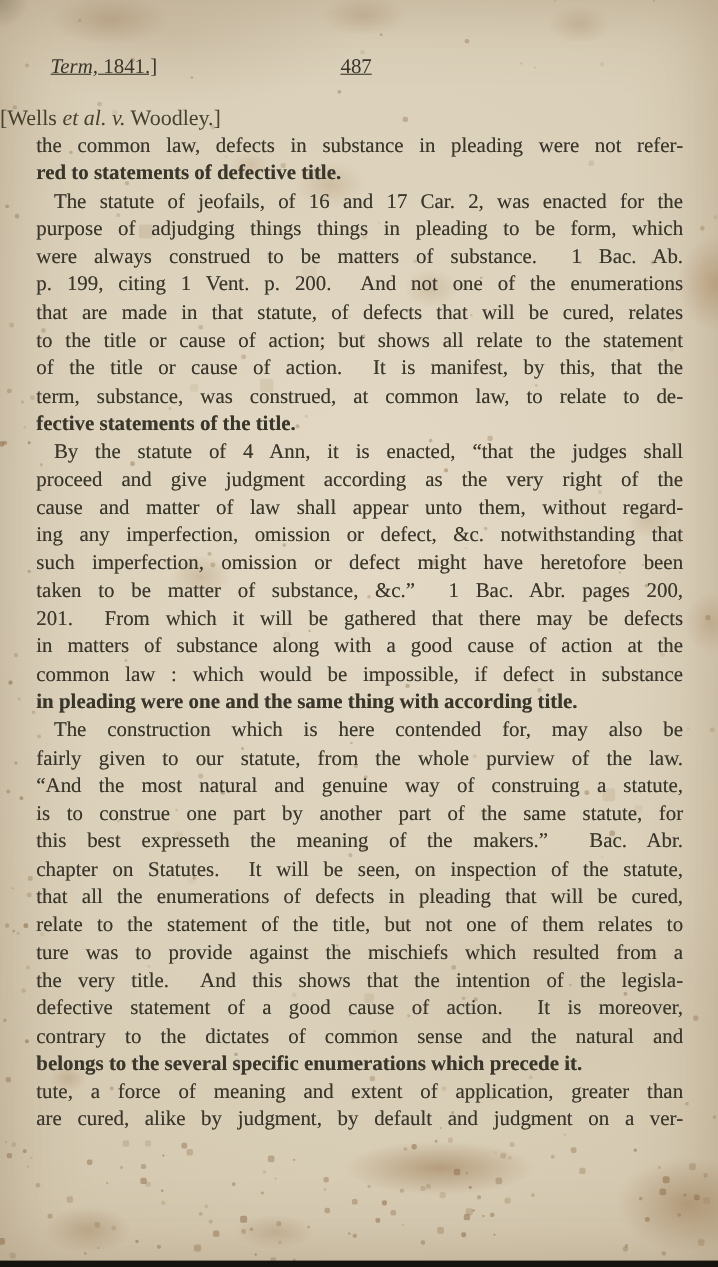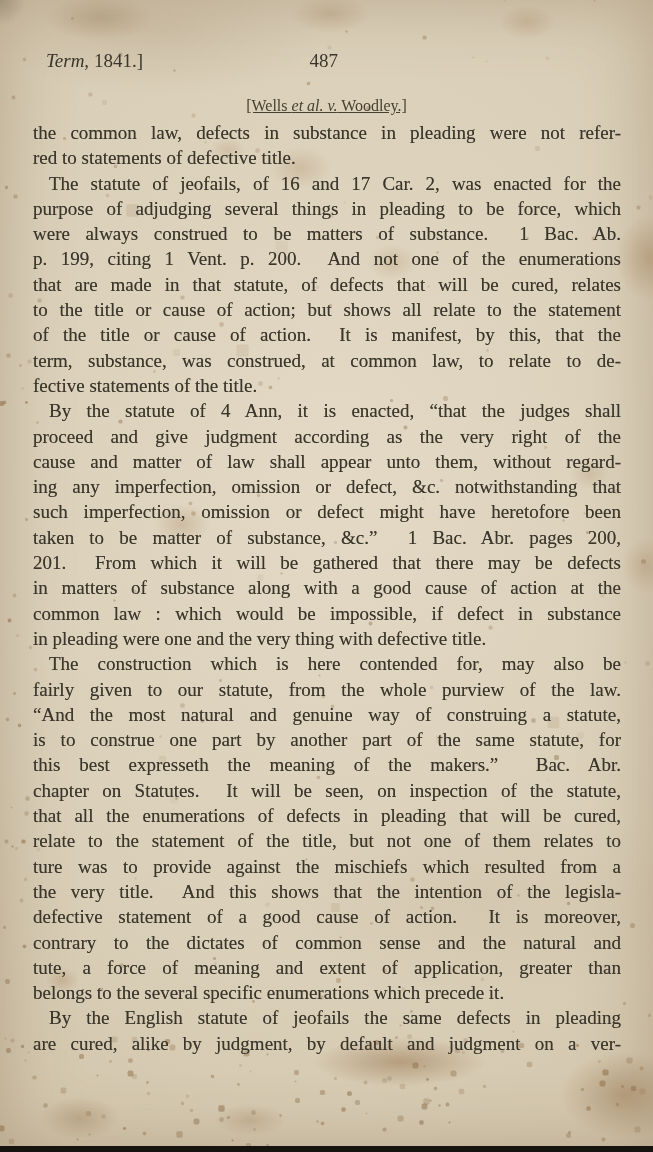--- a/index.html
+++ b/index.html
@@ -27,80 +27,79 @@
       radial-gradient(ellipse 120px 34px at 400px 1062px, rgba(148,112,72,.50), transparent 72%),
       radial-gradient(ellipse 90px 60px at 625px 1095px, rgba(148,112,72,.48), transparent 72%),
       radial-gradient(ellipse 55px 30px at 80px 1118px, rgba(148,112,72,.34), transparent 72%),
       radial-gradient(ellipse 50px 22px at 250px 1120px, rgba(148,112,72,.26), transparent 72%),
       radial-gradient(circle 26px at 0px 0px, rgba(105,92,74,.35), transparent 100%),
       radial-gradient(ellipse 220px 90px at 160px 30px, rgba(150,125,95,.16), transparent 75%),
       radial-gradient(ellipse 300px 140px at 480px 900px, rgba(150,125,95,.10), transparent 75%);
   }
   .speck{position:absolute;top:0;left:0;width:1px;height:1px;border-radius:50%;pointer-events:none;}
   .bottom-strip{position:absolute;left:0;bottom:0;width:100%;height:6px;background:#16140f;}
-  .header{position:absolute;top:50px;left:46px;right:38px;display:flex;align-items:baseline;}
+  .header{position:absolute;top:50px;left:46px;right:38px;display:flex;align-items:baseline;text-decoration:underline;}
   .h-left{width:146px;font-size:19px;white-space:nowrap;}
   .h-left .it{font-style:italic;}
   .h-center{flex:1;text-align:center;font-size:20px;font-weight:bold;letter-spacing:2.5px;white-space:nowrap;}
   .h-right{width:146px;text-align:right;font-size:19px;}
-  .case-line{position:absolute;top:97px;left:0;right:0;text-align:center;font-size:16px;color:#46422f;text-decoration:underline;}
+  .case-line{position:absolute;top:97px;left:0;right:0;font-size:20px;color:#46422f;}
   .case-line .it{font-style:italic;}
   .bodytext{position:absolute;top:120px;left:33px;width:588px;font-size:19px;line-height:25.3px;text-shadow:0 0 .5px rgba(56,52,40,.55);}
   .line{height:25.3px;text-align:justify;text-align-last:justify;white-space:normal;}
-  .line.end{text-align-last:left;}
+  .line.end{text-align-last:left;font-weight:bold;}
   .line.indent{text-indent:16px;}
 </style>
 </head>
 <body>
 
 <div class="page">
   <div class="stains"></div>
   <div id="speckles" class="speck" style="box-shadow: rgba(138, 105, 68, 0.32) 393px 511px 0px 1.8px, rgba(138, 105, 68, 0.31) 114px 600px 0px 0.8px, rgba(138, 105, 68, 0.38) 565px 538px 0px 0.8px, rgba(138, 105, 68, 0.27) 487px 350px 0px 0.7px, rgba(138, 105, 68, 0.26) 448px 696px 0px 0.4px, rgba(138, 105, 68, 0.13) 547px 58px 0px 1.3px, rgba(138, 105, 68, 0.36) 174px 70px 0px 0.7px, rgba(138, 105, 68, 0.37) 346px 31px 0px 0.7px, rgba(138, 105, 68, 0.25) 318px 922px 0px 0.9px, rgba(138, 105, 68, 0.3) 24px 59px 0px 1.3px, rgba(138, 105, 68, 0.21) 160px 736px 0px 0.7px, rgba(138, 105, 68, 0.18) 482px 979px 0px 1.2px, rgba(138, 105, 68, 0.32) 186px 334px 0px 0.5px, rgba(138, 105, 68, 0.15) 445px 790px 0px 1.9px, rgba(138, 105, 68, 0.16) 616px 491px 0px 1.9px, rgba(138, 105, 68, 0.26) 72px 18px 0px 1px, rgba(138, 105, 68, 0.34) 400px 1025px 0px 0.5px, rgba(138, 105, 68, 0.17) 610px 317px 0px 1.5px, rgba(138, 105, 68, 0.42) 340px 937px 0px 0.6px, rgba(138, 105, 68, 0.29) 368px 1044px 0px 1.1px, rgba(138, 105, 68, 0.34) 220px 680px 0px 0.9px, rgba(138, 105, 68, 0.33) 193px 513px 0px 1.7px, rgba(138, 105, 68, 0.28) 649px 1015px 0px 1.1px, rgba(138, 105, 68, 0.21) 193px 115px 0px 1.5px, rgba(138, 105, 68, 0.26) 513px 1031px 0px 0.5px, rgba(138, 105, 68, 0.17) 537px 148px 0px 2px, rgba(138, 105, 68, 0.24) 463px 798px 0px 0.8px, rgba(138, 105, 68, 0.18) 107px 746px 0px 0.9px, rgba(138, 105, 68, 0.36) 411px 1011px 0px 0.9px, rgba(138, 105, 68, 0.23) 257px 150px 0px 1.8px, rgba(138, 105, 68, 0.38) 6px 841px 0px 1.4px, rgba(138, 105, 68, 0.27) 593px 238px 0px 1.4px, rgba(138, 105, 68, 0.33) 120px 54px 0px 1.5px, rgba(138, 105, 68, 0.13) 190px 314px 0px 0.9px, rgba(138, 105, 68, 0.42) 144px 1133px 0px 1.3px, rgba(138, 105, 68, 0.21) 107px 195px 0px 1.3px, rgba(138, 105, 68, 0.33) 258px 495px 0px 1.1px, rgba(138, 105, 68, 0.22) 260px 383px 0px 1.8px, rgba(138, 105, 68, 0.3) 323px 696px 0px 1.3px, rgba(138, 105, 68, 0.22) 154px 371px 0px 0.9px, rgba(138, 105, 68, 0.33) 437px 252px 0px 0.7px, rgba(138, 105, 68, 0.13) 205px 142px 0px 0.9px, rgba(138, 105, 68, 0.23) 377px 237px 0px 1.2px, rgba(138, 105, 68, 0.25) 465px 1040px 0px 1.7px, rgba(138, 105, 68, 0.37) 101px 989px 0px 1.2px, rgba(138, 105, 68, 0.31) 584px 513px 0px 0.6px, rgba(138, 105, 68, 0.28) 527px 238px 0px 1px, rgba(138, 105, 68, 0.37) 643px 561px 0px 1.8px, rgba(138, 105, 68, 0.17) 486px 61px 0px 0.5px, rgba(138, 105, 68, 0.42) 331px 771px 0px 1.6px, rgba(138, 105, 68, 0.38) 533px 720px 0px 1.7px, rgba(138, 105, 68, 0.38) 391px 400px 0px 1.1px, rgba(138, 105, 68, 0.31) 445px 398px 0px 1.9px, rgba(138, 105, 68, 0.23) 215px 963px 0px 0.6px, rgba(138, 105, 68, 0.34) 13px 97px 0px 1.4px, rgba(138, 105, 68, 0.33) 624px 1003px 0px 1.1px, rgba(138, 105, 68, 0.13) 95px 311px 0px 0.6px, rgba(138, 105, 68, 0.33) 190px 503px 0px 1.3px, rgba(138, 105, 68, 0.32) 518px 895px 0px 0.7px, rgba(138, 105, 68, 0.26) 338px 506px 0px 1.2px, rgba(138, 105, 68, 0.16) 278px 378px 0px 0.9px, rgba(138, 105, 68, 0.28) 330px 305px 0px 1.2px, rgba(138, 105, 68, 0.12) 423px 498px 0px 0.6px, rgba(138, 105, 68, 0.38) 97px 1075px 0px 0.5px, rgba(138, 105, 68, 0.37) 281px 573px 0px 0.6px, rgba(138, 105, 68, 0.33) 37px 422px 0px 0.8px, rgba(138, 105, 68, 0.35) 368px 108px 0px 1.9px, rgba(138, 105, 68, 0.36) 432px 908px 0px 1.3px, rgba(138, 105, 68, 0.15) 344px 202px 0px 0.5px, rgba(138, 105, 68, 0.32) 39px 300px 0px 1.5px, rgba(138, 105, 68, 0.24) 366px 1113px 0px 0.4px, rgba(138, 105, 68, 0.28) 221px 324px 0px 1.7px, rgba(138, 105, 68, 0.2) 134px 1076px 0px 1.9px, rgba(138, 105, 68, 0.33) 338px 980px 0px 1.9px, rgba(138, 105, 68, 0.27) 371px 923px 0px 0.9px, rgba(138, 105, 68, 0.29) 490px 627px 0px 1.5px, rgba(138, 105, 68, 0.35) 357px 1102px 0px 2px, rgba(138, 105, 68, 0.38) 202px 720px 0px 1.5px, rgba(138, 105, 68, 0.38) 253px 1001px 0px 0.9px, rgba(138, 105, 68, 0.37) 270px 387px 0px 1.3px, rgba(138, 105, 68, 0.17) 403px 989px 0px 1.5px, rgba(138, 105, 68, 0.2) 187px 1096px 0px 1.2px, rgba(138, 105, 68, 0.33) 412px 879px 0px 1.6px, rgba(138, 105, 68, 0.28) 121px 965px 0px 1.8px, rgba(138, 105, 68, 0.39) 308px 83px 0px 1.2px, rgba(138, 105, 68, 0.3) 441px 480px 0px 1.1px, rgba(138, 105, 68, 0.17) 468px 590px 0px 0.5px, rgba(138, 105, 68, 0.37) 64px 138px 0px 1px, rgba(138, 105, 68, 0.13) 547px 779px 0px 0.5px, rgba(138, 105, 68, 0.38) 176px 798px 0px 0.8px, rgba(138, 105, 68, 0.22) 409px 1036px 0px 1.8px, rgba(138, 105, 68, 0.26) 65px 715px 0px 0.8px, rgba(138, 105, 68, 0.28) 182px 297px 0px 1.6px, rgba(138, 105, 68, 0.35) 319px 675px 0px 0.6px, rgba(138, 105, 68, 0.14) 450px 1047px 0px 0.6px, rgba(138, 105, 68, 0.19) 22px 388px 0px 0.8px, rgba(138, 105, 68, 0.22) 647px 663px 0px 1.7px, rgba(138, 105, 68, 0.36) 424px 37px 0px 1.6px, rgba(138, 105, 68, 0.27) 245px 233px 0px 1.7px, rgba(138, 105, 68, 0.25) 90px 94px 0px 1.6px, rgba(138, 105, 68, 0.41) 568px 903px 0px 1.2px, rgba(138, 105, 68, 0.32) 115px 166px 0px 1.3px, rgba(138, 105, 68, 0.16) 135px 878px 0px 0.8px, rgba(138, 105, 68, 0.18) 431px 687px 0px 1.3px, rgba(138, 105, 68, 0.13) 602px 595px 0px 1.6px, rgba(138, 105, 68, 0.13) 625px 662px 0px 0.9px, rgba(138, 105, 68, 0.2) 213px 812px 0px 1.6px, rgba(138, 105, 68, 0.31) 563px 520px 0px 0.7px, rgba(138, 105, 68, 0.15) 331px 215px 0px 1.8px, rgba(138, 105, 68, 0.26) 89px 1134px 0px 0.7px, rgba(138, 105, 68, 0.32) 332px 706px 0px 1.2px, rgba(138, 105, 68, 0.22) 103px 1116px 0px 1.7px, rgba(138, 105, 68, 0.25) 134px 591px 0px 1.6px, rgba(138, 105, 68, 0.13) 317px 287px 0px 1.2px, rgba(138, 105, 68, 0.2) 563px 415px 0px 1.1px, rgba(138, 105, 68, 0.14) 329px 47px 0px 1.5px, rgba(138, 105, 68, 0.36) 588px 870px 0px 1.5px, rgba(138, 105, 68, 0.26) 35px 669px 0px 1.3px, rgba(138, 105, 68, 0.29) 335px 542px 0px 1.1px, rgba(138, 105, 68, 0.33) 11px 807px 0px 0.4px, rgba(138, 105, 68, 0.4) 120px 421px 0px 1.6px, rgba(138, 105, 68, 0.26) 182px 705px 0px 1.8px, rgba(138, 105, 68, 0.25) 30px 647px 0px 1.2px, rgba(138, 105, 68, 0.33) 306px 859px 0px 0.6px, rgba(138, 105, 68, 0.26) 389px 1078px 0px 1.7px, rgba(138, 105, 68, 0.27) 5px 1038px 0px 0.5px, rgba(138, 105, 68, 0.3) 318px 777px 0px 1.3px, rgba(138, 105, 68, 0.41) 556px 757px 0px 2px, rgba(138, 105, 68, 0.36) 632px 925px 0px 1.9px, rgba(138, 105, 68, 0.13) 104px 102px 0px 2px, rgba(138, 105, 68, 0.35) 321px 997px 0px 1.5px, rgba(138, 105, 68, 0.4) 214px 958px 0px 1.1px, rgba(138, 105, 68, 0.23) 428px 286px 0px 0.6px, rgba(138, 105, 68, 0.19) 473px 57px 0px 0.6px, rgba(138, 105, 68, 0.41) 405px 427px 0px 1.4px, rgba(138, 105, 68, 0.12) 267px 904px 0px 1.6px, rgba(138, 105, 68, 0.3) 447px 998px 0px 0.8px, rgba(138, 105, 68, 0.37) 587px 532px 0px 1px, rgba(138, 105, 68, 0.28) 412px 359px 0px 1.1px, rgba(138, 105, 68, 0.14) 650px 197px 0px 1.4px, rgba(138, 105, 68, 0.3) 421px 907px 0px 1.1px, rgba(138, 105, 68, 0.17) 545px 447px 0px 1.3px, rgba(138, 105, 68, 0.33) 638px 207px 0px 1.5px, rgba(138, 105, 68, 0.39) 370px 623px 0px 1.4px, rgba(138, 105, 68, 0.15) 504px 0px 0px 0.5px, rgba(138, 105, 68, 0.28) 594px 0px 0px 0.5px, rgba(138, 105, 68, 0.12) 38px 849px 0px 1.4px, rgba(138, 105, 68, 0.18) 265px 942px 0px 1px, rgba(138, 105, 68, 0.31) 485px 744px 0px 0.5px, rgba(138, 105, 68, 0.24) 385px 970px 0px 1.3px, rgba(138, 105, 68, 0.25) 384px 1080px 0px 1.8px, rgba(138, 105, 68, 0.28) 88px 1113px 0px 2.1px, rgba(138, 105, 68, 0.39) 603px 1139px 0px 1.4px, rgba(138, 105, 68, 0.49) 221px 1108px 0px 2.7px, rgba(138, 105, 68, 0.36) 453px 1073px 0px 2.5px, rgba(138, 105, 68, 0.29) 599px 1061px 0px 0.8px, rgba(138, 105, 68, 0.19) 642px 1091px 0px 2.6px, rgba(138, 105, 68, 0.27) 426px 1101px 0px 2.7px, rgba(138, 105, 68, 0.29) 629px 1060px 0px 2.6px, rgba(138, 105, 68, 0.28) 335px 1078px 0px 1px, rgba(138, 105, 68, 0.36) 617px 1104px 0px 1.2px, rgba(138, 105, 68, 0.38) 238px 1084px 0px 0.9px, rgba(138, 105, 68, 0.49) 588px 1108px 0px 1.7px, rgba(138, 105, 68, 0.4) 384px 1129px 0px 1.5px, rgba(138, 105, 68, 0.4) 297px 1100px 0px 2px, rgba(138, 105, 68, 0.43) 267px 1054px 0px 0.5px, rgba(138, 105, 68, 0.22) 250px 1071px 0px 0.5px, rgba(138, 105, 68, 0.34) 424px 1066px 0px 0.6px, rgba(138, 105, 68, 0.26) 457px 1050px 0px 2.1px, rgba(138, 105, 68, 0.3) 182px 1103px 0px 1.2px, rgba(138, 105, 68, 0.21) 402px 1086px 0px 2.3px, rgba(138, 105, 68, 0.48) 130px 1073px 0px 2.4px, rgba(138, 105, 68, 0.41) 622px 1086px 0px 0.9px, rgba(138, 105, 68, 0.32) 400px 1118px 0px 2.6px, rgba(138, 105, 68, 0.38) 246px 1053px 0px 2.5px, rgba(138, 105, 68, 0.21) 114px 1039px 0px 2.4px, rgba(138, 105, 68, 0.52) 349px 1093px 0px 1.8px, rgba(138, 105, 68, 0.5) 343px 1109px 0px 1.7px, rgba(138, 105, 68, 0.5) 577px 1045px 0px 1px, rgba(138, 105, 68, 0.33) 253px 1112px 0px 1.7px, rgba(138, 105, 68, 0.41) 212px 1076px 0px 1.2px, rgba(138, 105, 68, 0.39) 569px 1132px 0px 1px, rgba(138, 105, 68, 0.38) 322px 1092px 0px 2.1px, rgba(138, 105, 68, 0.33) 267px 1145px 0px 1px, rgba(138, 105, 68, 0.22) 28px 1052px 0px 0.6px, rgba(138, 105, 68, 0.34) 221px 1119px 0px 1.7px, rgba(138, 105, 68, 0.33) 248px 1145px 0px 2.1px, rgba(138, 105, 68, 0.38) 228px 1117px 0px 1.1px, rgba(138, 105, 68, 0.31) 172px 1047px 0px 2.4px, rgba(138, 105, 68, 0.44) 77px 1139px 0px 0.6px, rgba(138, 105, 68, 0.49) 376px 1042px 0px 1.9px, rgba(138, 105, 68, 0.52) 124px 1128px 0px 1px, rgba(138, 105, 68, 0.32) 295px 1081px 0px 0.5px, rgba(138, 105, 68, 0.32) 34px 1077px 0px 1.6px, rgba(138, 105, 68, 0.26) 11px 1141px 0px 2.2px, rgba(138, 105, 68, 0.46) 81px 1056px 0px 2px, rgba(138, 105, 68, 0.27) 637px 1129px 0px 2.5px, rgba(138, 105, 68, 0.25) 461px 1091px 0px 2.3px, rgba(138, 105, 68, 0.51) 1px 1128px 0px 2.5px, rgba(138, 105, 68, 0.51) 148px 1050px 0px 0.5px, rgba(138, 105, 68, 0.4) 439px 1105px 0px 0.7px, rgba(138, 105, 68, 0.48) 449px 1122px 0px 0.5px, rgba(138, 105, 68, 0.21) 148px 1093px 0px 1.3px, rgba(138, 105, 68, 0.37) 179px 1134px 0px 2.7px, rgba(138, 105, 68, 0.19) 134px 1039px 0px 2.3px, rgba(138, 105, 68, 0.51) 605px 1072px 0px 2.6px, rgba(138, 105, 68, 0.28) 502px 1051px 0px 1.3px, rgba(138, 105, 68, 0.39) 45px 1105px 0px 1.7px, rgba(138, 105, 68, 0.49) 430px 1100px 0px 0.6px, rgba(138, 105, 68, 0.46) 447px 1104px 0px 1.4px, rgba(138, 105, 68, 0.51) 147px 1082px 0px 0.7px, rgba(138, 105, 68, 0.39) 130px 1060px 0px 1.8px, rgba(138, 105, 68, 0.3) 365px 1082px 0px 1.4px, rgba(138, 105, 68, 0.4) 280px 1115px 0px 0.7px, rgba(138, 105, 68, 0.48) 424px 1106px 0px 2.4px, rgba(138, 105, 68, 0.34) 317px 1121px 0px 0.8px, rgba(138, 105, 68, 0.52) 427px 1079px 0px 0.9px, rgba(138, 105, 68, 0.5) 602px 1083px 0px 2.5px, rgba(138, 105, 68, 0.27) 63px 1090px 0px 2.4px, rgba(138, 105, 68, 0.43) 322px 1123px 0px 1.3px, rgba(138, 105, 68, 0.51) 232px 1140px 0px 0.6px, rgba(138, 105, 68, 0.27) 484px 1086px 0px 1.2px, rgba(138, 105, 68, 0.19) 240px 1065px 0px 1px, rgba(138, 105, 68, 0.19) 463px 1052px 0px 1.1px, rgba(138, 105, 68, 0.37) 521px 1045px 0px 2.1px, rgba(138, 105, 68, 0.39) 296px 1072px 0px 1.9px, rgba(138, 105, 68, 0.44) 196px 1121px 0px 2.4px, rgba(138, 105, 68, 0.39) 435px 1088px 0px 1.3px, rgba(138, 105, 68, 0.32) 641px 1068px 0px 1.4px, rgba(138, 105, 68, 0.25) 191px 1110px 0px 1.3px, rgba(138, 105, 68, 0.53) 421px 1122px 0px 1.7px, rgba(138, 105, 68, 0.36) 568px 1135px 0px 1.8px, rgba(138, 105, 68, 0.2) 254px 1129px 0px 1.1px, rgba(138, 105, 68, 0.43) 396px 1037px 0px 0.8px, rgba(138, 105, 68, 0.31) 110px 1061px 0px 0.9px, rgba(138, 105, 68, 0.48) 633px 1088px 0px 2.1px, rgba(138, 105, 68, 0.31) 529px 1064px 0px 2.3px, rgba(138, 105, 68, 0.44) 167px 1041px 0px 2.1px, rgba(138, 105, 68, 0.4) 582px 1089px 0px 1.1px, rgba(138, 105, 68, 0.46) 415px 1065px 0px 2.5px, rgba(138, 105, 68, 0.52) 19px 725px 0px 1.2px, rgba(138, 105, 68, 0.23) 12px 1040px 0px 1.6px, rgba(138, 105, 68, 0.28) 26px 813px 0px 1.7px, rgba(138, 105, 68, 0.4) 4px 927px 0px 1px, rgba(138, 105, 68, 0.39) 26px 519px 0px 1px, rgba(138, 105, 68, 0.54) 1px 403px 0px 1.9px, rgba(138, 105, 68, 0.23) 17px 635px 0px 0.8px, rgba(138, 105, 68, 0.55) 26px 402px 0px 0.9px, rgba(138, 105, 68, 0.27) 20px 365px 0px 0.9px, rgba(138, 105, 68, 0.42) 7px 981px 0px 1.9px, rgba(138, 105, 68, 0.4) 12px 846px 0px 0.7px, rgba(138, 105, 68, 0.37) 14px 693px 0px 1px, rgba(138, 105, 68, 0.28) 14px 595px 0px 1.4px, rgba(138, 105, 68, 0.25) 21px 900px 0px 1.4px, rgba(138, 105, 68, 0.23) 10px 295px 0px 1.7px, rgba(138, 105, 68, 0.21) 16px 848px 0px 0.9px, rgba(138, 105, 68, 0.37) 15px 196px 0px 1.6px, rgba(138, 105, 68, 0.38) 7px 719px 0px 1.3px, rgba(138, 105, 68, 0.2) 25px 1060px 0px 0.7px, rgba(138, 105, 68, 0.23) 25px 879px 0px 1.2px, rgba(138, 105, 68, 0.36) 8px 355px 0px 1.6px, rgba(138, 105, 68, 0.46) 4px 402px 0px 1.4px, rgba(138, 105, 68, 0.5) 22px 1046px 0px 1.2px, rgba(138, 105, 68, 0.33) 27px 798px 0px 1.7px, rgba(138, 105, 68, 0.42) 6px 187px 0px 1.2px, rgba(138, 105, 68, 0.45) 8px 1050px 0px 1.9px, rgba(138, 105, 68, 0.22) 29px 361px 0px 1.6px, rgba(138, 105, 68, 0.55) 9px 620px 0px 1.4px, rgba(138, 105, 68, 0.55) 23px 841px 0px 1.6px, rgba(138, 105, 68, 0.52) 24px 946px 0px 1.3px, rgba(138, 105, 68, 0.08) 260px 577px 0px 2.6px, rgba(138, 105, 68, 0.11) 162px 759px 0px 3.2px, rgba(138, 105, 68, 0.05) 174px 799px 0px 3.5px, rgba(138, 105, 68, 0.14) 132px 210px 0px 5.8px, rgba(138, 105, 68, 0.12) 242px 350px 0px 5.6px, rgba(138, 105, 68, 0.1) 176px 352px 0px 3.1px, rgba(138, 105, 68, 0.13) 553px 722px 0px 5.3px, rgba(138, 105, 68, 0.07) 439px 739px 0px 3.4px, rgba(138, 105, 68, 0.06) 281px 247px 0px 5.9px, rgba(138, 105, 68, 0.13) 365px 842px 0px 3.7px, rgba(138, 105, 68, 0.07) 580px 735px 0px 3.1px, rgba(138, 105, 68, 0.12) 335px 907px 0px 3.9px;"></div>
 
   <div class="header">
     <div class="h-left"><span class="it">Term,</span><span>&nbsp;1841.]</span></div>
     <div class="h-right">487</div>
   </div>
 
   <div class="case-line"><span>[Wells </span><span class="it">et al. v.</span><span> Woodley.]</span></div>
 
   <div class="bodytext">
       <div class="line">the common law, defects in substance in pleading were not refer-</div>
       <div class="line end">red to statements of defective title.</div>
       <div class="line indent">The statute of jeofails, of 16 and 17 Car. 2, was enacted for the</div>
-      <div class="line">purpose of adjudging several things in pleading to be force, which</div>
+      <div class="line">purpose of adjudging things things in pleading to be form, which</div>
       <div class="line">were always construed to be matters of substance.&nbsp; 1 Bac. Ab.</div>
       <div class="line">p. 199, citing 1 Vent. p. 200.&nbsp; And not one of the enumerations</div>
       <div class="line">that are made in that statute, of defects that will be cured, relates</div>
       <div class="line">to the title or cause of action; but shows all relate to the statement</div>
       <div class="line">of the title or cause of action.&nbsp; It is manifest, by this, that the</div>
       <div class="line">term, substance, was construed, at common law, to relate to de-</div>
       <div class="line end">fective statements of the title.</div>
       <div class="line indent">By the statute of 4 Ann, it is enacted, “that the judges shall</div>
       <div class="line">proceed and give judgment according as the very right of the</div>
       <div class="line">cause and matter of law shall appear unto them, without regard-</div>
       <div class="line">ing any imperfection, omission or defect, &amp;c. notwithstanding that</div>
       <div class="line">such imperfection, omission or defect might have heretofore been</div>
       <div class="line">taken to be matter of substance, &amp;c.”&nbsp; 1 Bac. Abr. pages 200,</div>
       <div class="line">201.&nbsp; From which it will be gathered that there may be defects</div>
       <div class="line">in matters of substance along with a good cause of action at the</div>
       <div class="line">common law : which would be impossible, if defect in substance</div>
-      <div class="line end">in pleading were one and the very thing with defective title.</div>
+      <div class="line end">in pleading were one and the same thing with according title.</div>
       <div class="line indent">The construction which is here contended for, may also be</div>
       <div class="line">fairly given to our statute, from the whole purview of the law.</div>
       <div class="line">“And the most natural and genuine way of construing a statute,</div>
       <div class="line">is to construe one part by another part of the same statute, for</div>
       <div class="line">this best expresseth the meaning of the makers.”&nbsp;&nbsp;Bac. Abr.</div>
       <div class="line">chapter on Statutes.&nbsp; It will be seen, on inspection of the statute,</div>
       <div class="line">that all the enumerations of defects in pleading that will be cured,</div>
       <div class="line">relate to the statement of the title, but not one of them relates to</div>
       <div class="line">ture was to provide against the mischiefs which resulted from a</div>
       <div class="line">the very title.&nbsp; And this shows that the intention of the legisla-</div>
       <div class="line">defective statement of a good cause of action.&nbsp; It is moreover,</div>
       <div class="line">contrary to the dictates of common sense and the natural and</div>
+      <div class="line end">belongs to the several specific enumerations which precede it.</div>
       <div class="line">tute, a force of meaning and extent of application, greater than</div>
-      <div class="line end">belongs to the several specific enumerations which precede it.</div>
-      <div class="line indent">By the English statute of jeofails the same defects in pleading</div>
       <div class="line">are cured, alike by judgment, by default and judgment on a ver-</div>
     </div>
 
   <div class="bottom-strip"></div>
 </div>
 
 </body></html>

